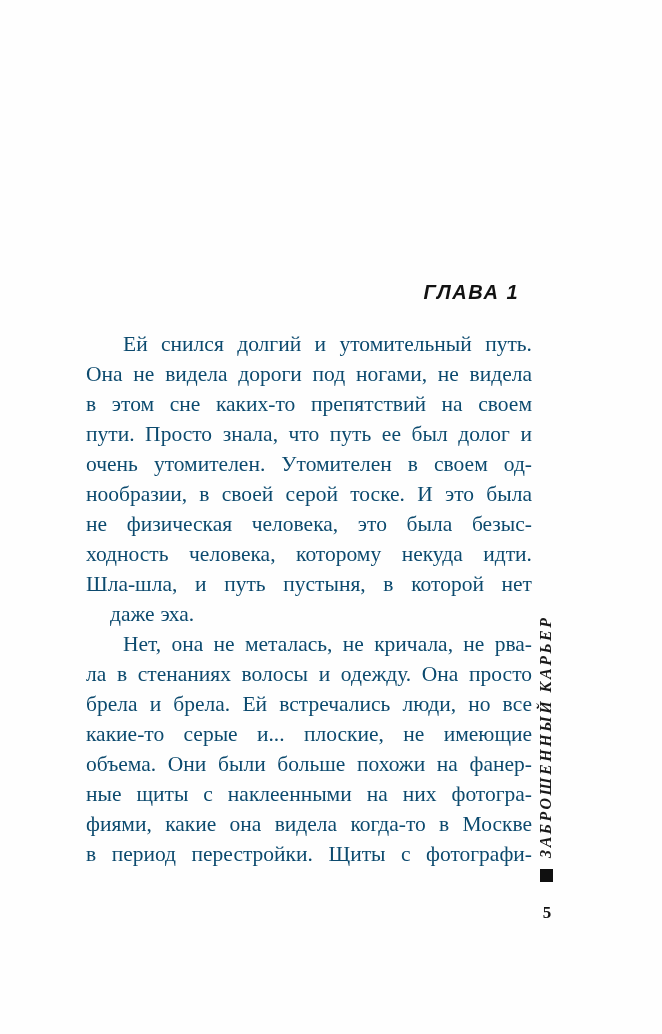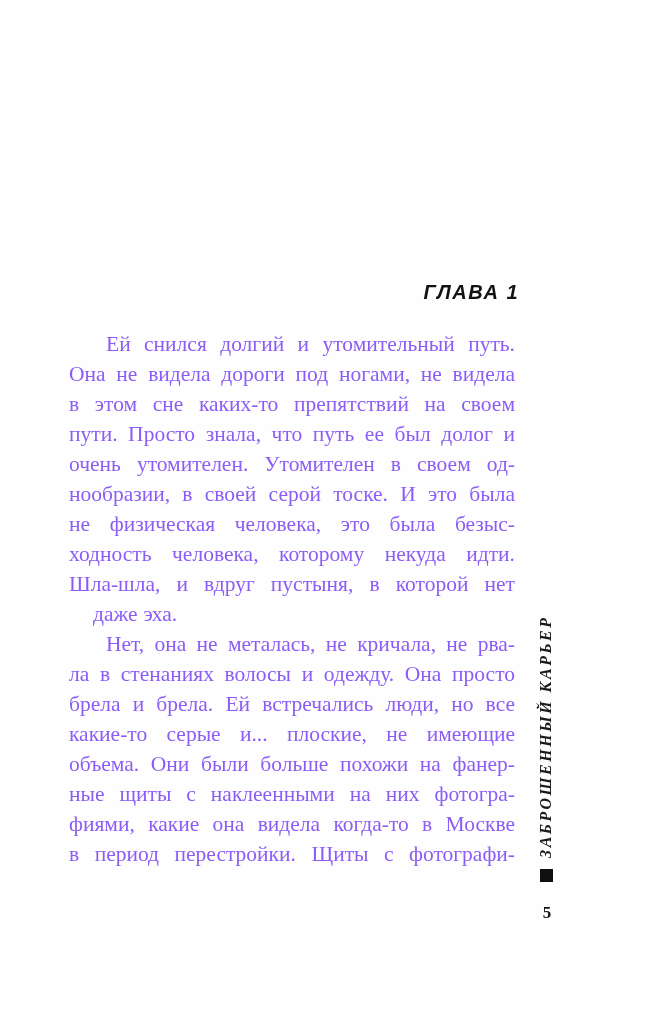--- a/index.html
+++ b/index.html
@@ -30,26 +30,26 @@
     font-family: "Liberation Sans", sans-serif;
     font-style: italic;
     font-weight: bold;
     font-size: 20px;
     letter-spacing: 1.5px;
     color: #121212;
   }
 
   .text-block {
     position: absolute;
-    left: 69px;
+    left: 86px;
     top: 329px;
     width: 446px;
     font-size: 21.5px;
     line-height: 30px;
-    color: #8b5cf6;
+    color: #0c4a6e;
   }
 
   .line {
     width: 100%;
     text-align: justify;
     text-align-last: justify;
     white-space: normal;
     word-spacing: 0.5px;
   }
 
@@ -109,21 +109,21 @@
 
     <div class="para">
       <div class="line indent">Ей снился долгий и утомительный путь.</div>
       <div class="line">Она не видела дороги под ногами, не видела</div>
       <div class="line">в этом сне каких-то препятствий на своем</div>
       <div class="line">пути. Просто знала, что путь ее был долог и</div>
       <div class="line">очень утомителен. Утомителен в своем од-</div>
       <div class="line">нообразии, в своей серой тоске. И это была</div>
       <div class="line">не физическая человека, это была безыс-</div>
       <div class="line">ходность человека, которому некуда идти.</div>
-      <div class="line">Шла-шла, и вдруг пустыня, в которой нет</div>
+      <div class="line">Шла-шла, и путь пустыня, в которой нет</div>
       <div class="line end">даже эха.</div>
     </div>
 
     <div class="para">
       <div class="line indent">Нет, она не металась, не кричала, не рва-</div>
       <div class="line">ла в стенаниях волосы и одежду. Она просто</div>
       <div class="line">брела и брела. Ей встречались люди, но все</div>
       <div class="line">какие-то серые и... плоские, не имеющие</div>
       <div class="line">объема. Они были больше похожи на фанер-</div>
       <div class="line">ные щиты с наклеенными на них фотогра-</div>

